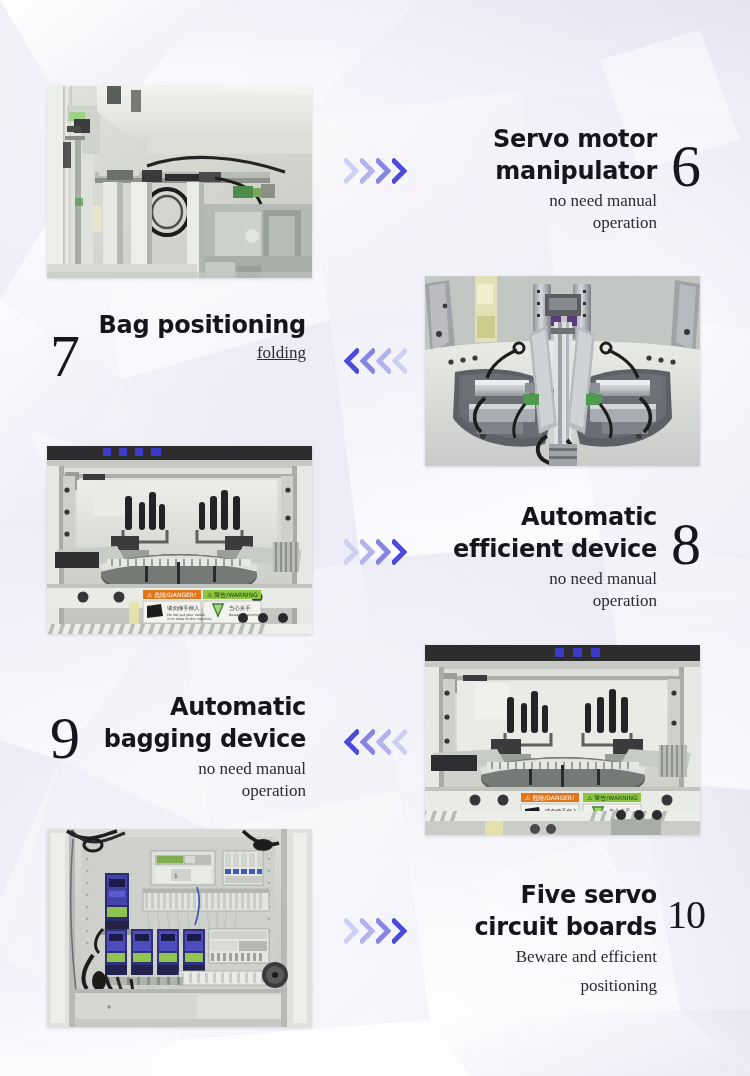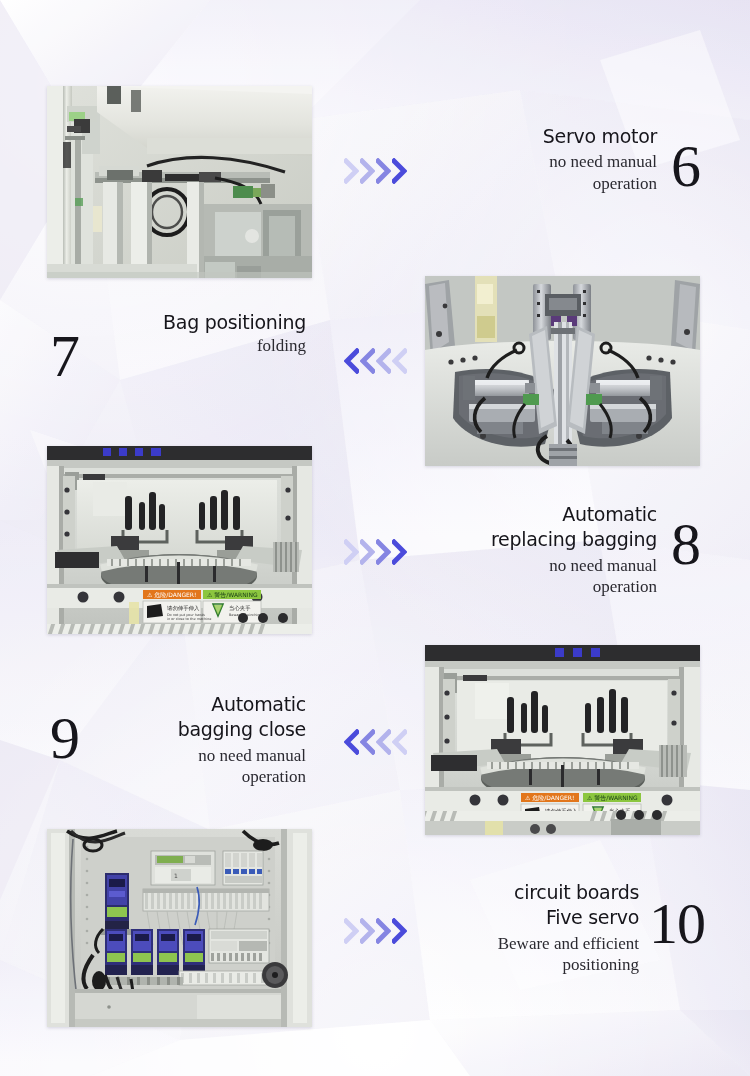--- a/index.html
+++ b/index.html
@@ -44,26 +44,26 @@
   .textblock{position:absolute;}
   .tb-inner{display:flex;align-items:flex-start;}
   .num{
     font-family:"Liberation Serif", serif;
     font-weight:400;
     font-size:60px;
     line-height:.95;
     color:#17161c;
     letter-spacing:-1px;
   }
-  .num.small{font-size:58px;}
+  .num.small{font-size:40px;}
   .titles{}
   .title{
     font-family:"DejaVu Sans", sans-serif;
-    font-weight:400;
-    font-size:19px;
+    font-weight:700;
+    font-size:24px;
     line-height:1.33;
     color:#16151b;
     letter-spacing:-.3px;
   }
   .subtitle{
     font-family:"Liberation Serif", serif;
     font-weight:400;
     font-size:17px;
     line-height:1.28;
     color:#2b2a31;
@@ -236,36 +236,37 @@
           <svg viewBox="0 0 15 26">
             <path d="M2 3 L12 13 L2 23" fill="none" stroke="#4b4bdb" stroke-width="5" stroke-linecap="square"></path>
           </svg>
         </span>
     </div>
 
     <div class="textblock" style="left:430px;top:124px;width:270px;">
       <div class="tb-inner" style="justify-content:flex-end;">
         <div class="titles ta-right" style="width:200px;">
           <div class="title">Servo motor</div>
+          <div class="title">manipulator</div>
           <div class="subtitle">no need manual</div>
           <div class="subtitle" style="margin-top:0;">operation</div>
         </div>
         <div class="num" style="margin-left:14px;margin-top:14px;">6</div>
       </div>
     </div>
   </div>
 
   <div class="row" style="top:0;">
 
     <div class="textblock" style="left:50px;top:310px;width:300px;">
       <div class="tb-inner">
         <div class="num" style="margin-top:18px;margin-right:12px;">7</div>
         <div class="titles ta-left" style="width:215px;">
           <div class="title">Bag positioning</div>
-          <div class="subtitle" style="margin-top:0;">folding</div>
+          <div class="subtitle" style="margin-top:0;text-decoration:underline;">folding</div>
         </div>
       </div>
     </div>
 
     <div class="arrows" style="left:344px;top:348px;">
       <span class="chev">
           <svg viewBox="0 0 15 26">
             <path d="M13 3 L3 13 L13 23" fill="none" stroke="#4b4bdb" stroke-width="5" stroke-linecap="square"></path>
           </svg>
         </span>
@@ -586,37 +587,37 @@
           <svg viewBox="0 0 15 26">
             <path d="M2 3 L12 13 L2 23" fill="none" stroke="#4b4bdb" stroke-width="5" stroke-linecap="square"></path>
           </svg>
         </span>
     </div>
 
     <div class="textblock" style="left:418px;top:502px;width:282px;">
       <div class="tb-inner" style="justify-content:flex-end;">
         <div class="titles ta-right" style="width:214px;">
           <div class="title">Automatic</div>
-          <div class="title">replacing bagging</div>
+          <div class="title">efficient device</div>
           <div class="subtitle">no need manual</div>
           <div class="subtitle" style="margin-top:0;">operation</div>
         </div>
         <div class="num" style="margin-left:14px;margin-top:14px;">8</div>
       </div>
     </div>
   </div>
 
   <div class="row" style="top:0;">
 
     <div class="textblock" style="left:50px;top:692px;width:300px;">
       <div class="tb-inner">
         <div class="num" style="margin-top:18px;margin-right:12px;">9</div>
         <div class="titles ta-left" style="width:215px;">
           <div class="title">Automatic</div>
-          <div class="title">bagging close</div>
+          <div class="title">bagging device</div>
           <div class="subtitle">no need manual</div>
           <div class="subtitle" style="margin-top:0;">operation</div>
         </div>
       </div>
     </div>
 
     <div class="arrows" style="left:344px;top:729px;">
       <span class="chev">
           <svg viewBox="0 0 15 26">
             <path d="M13 3 L3 13 L13 23" fill="none" stroke="#4b4bdb" stroke-width="5" stroke-linecap="square"></path>
@@ -1034,23 +1035,23 @@
       <span class="chev">
           <svg viewBox="0 0 15 26">
             <path d="M2 3 L12 13 L2 23" fill="none" stroke="#4b4bdb" stroke-width="5" stroke-linecap="square"></path>
           </svg>
         </span>
     </div>
 
     <div class="textblock" style="left:420px;top:880px;width:285px;">
       <div class="tb-inner" style="justify-content:flex-end;">
         <div class="titles ta-right" style="width:200px;">
+          <div class="title">Five servo</div>
           <div class="title">circuit boards</div>
-          <div class="title">Five servo</div>
           <div class="subtitle">Beware and efficient</div>
-          <div class="subtitle" style="margin-top:0;">positioning</div>
+          <div class="subtitle" style="margin-top:7px;">positioning</div>
         </div>
         <div class="num small" style="margin-left:10px;margin-top:16px;">10</div>
       </div>
     </div>
   </div>
 
 </div>
 
 </body></html>

